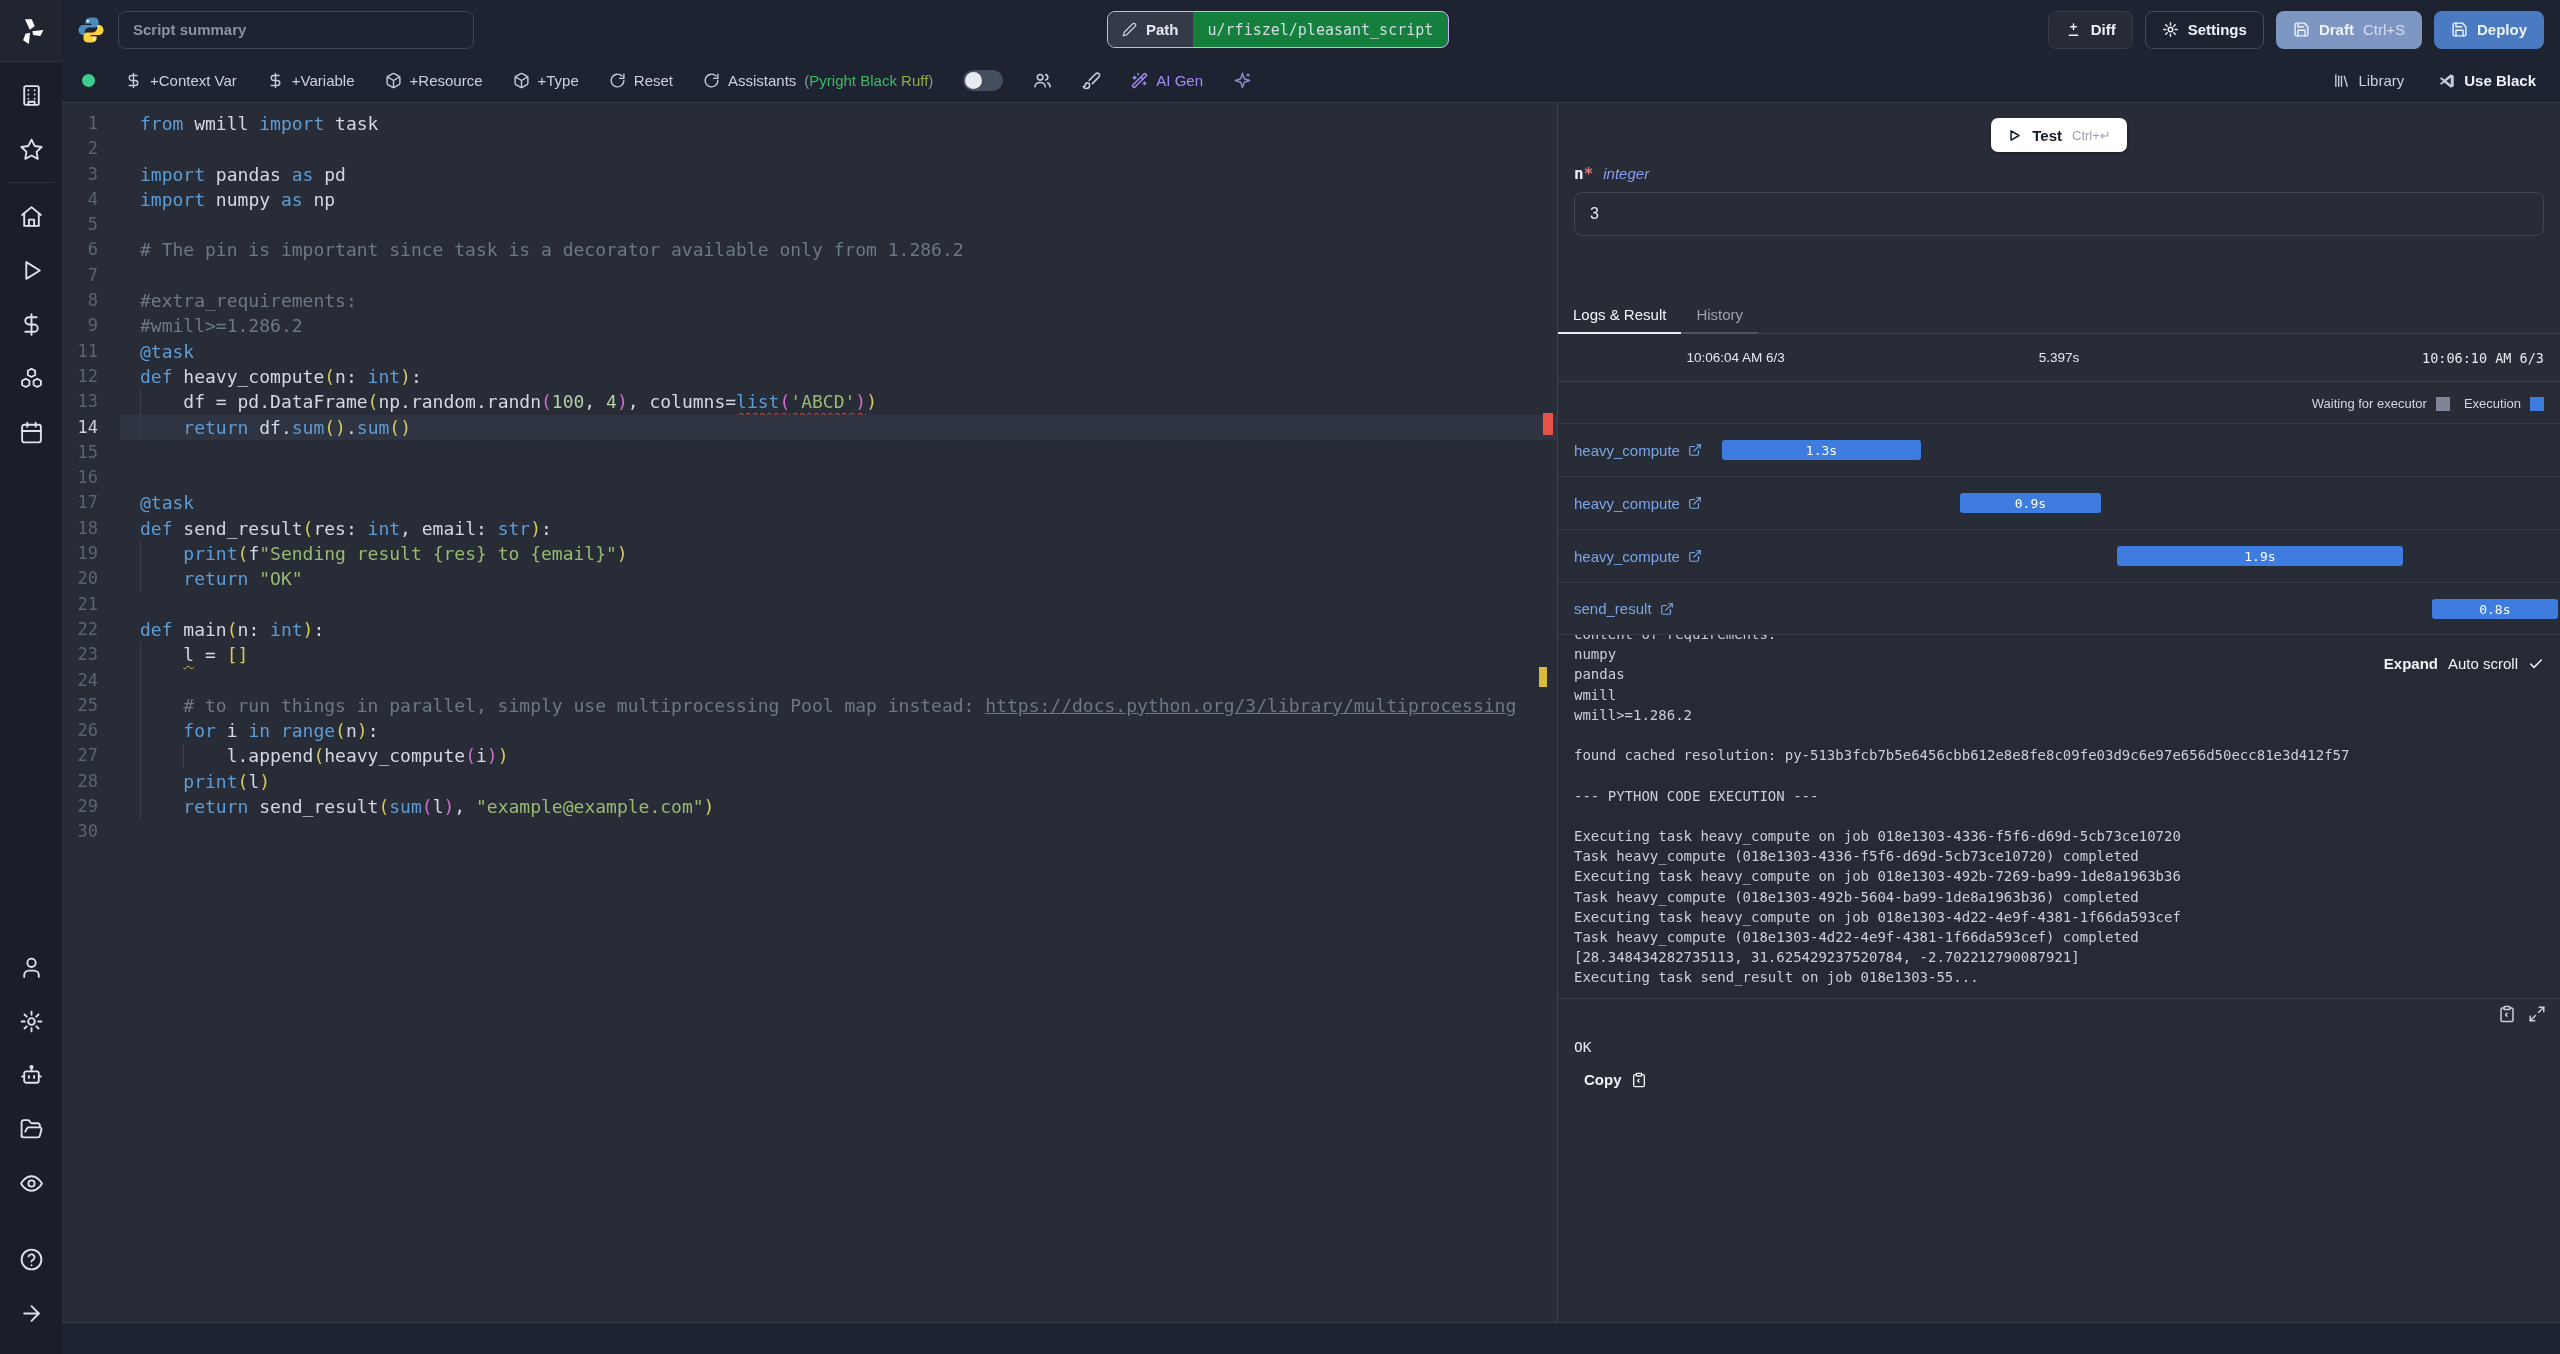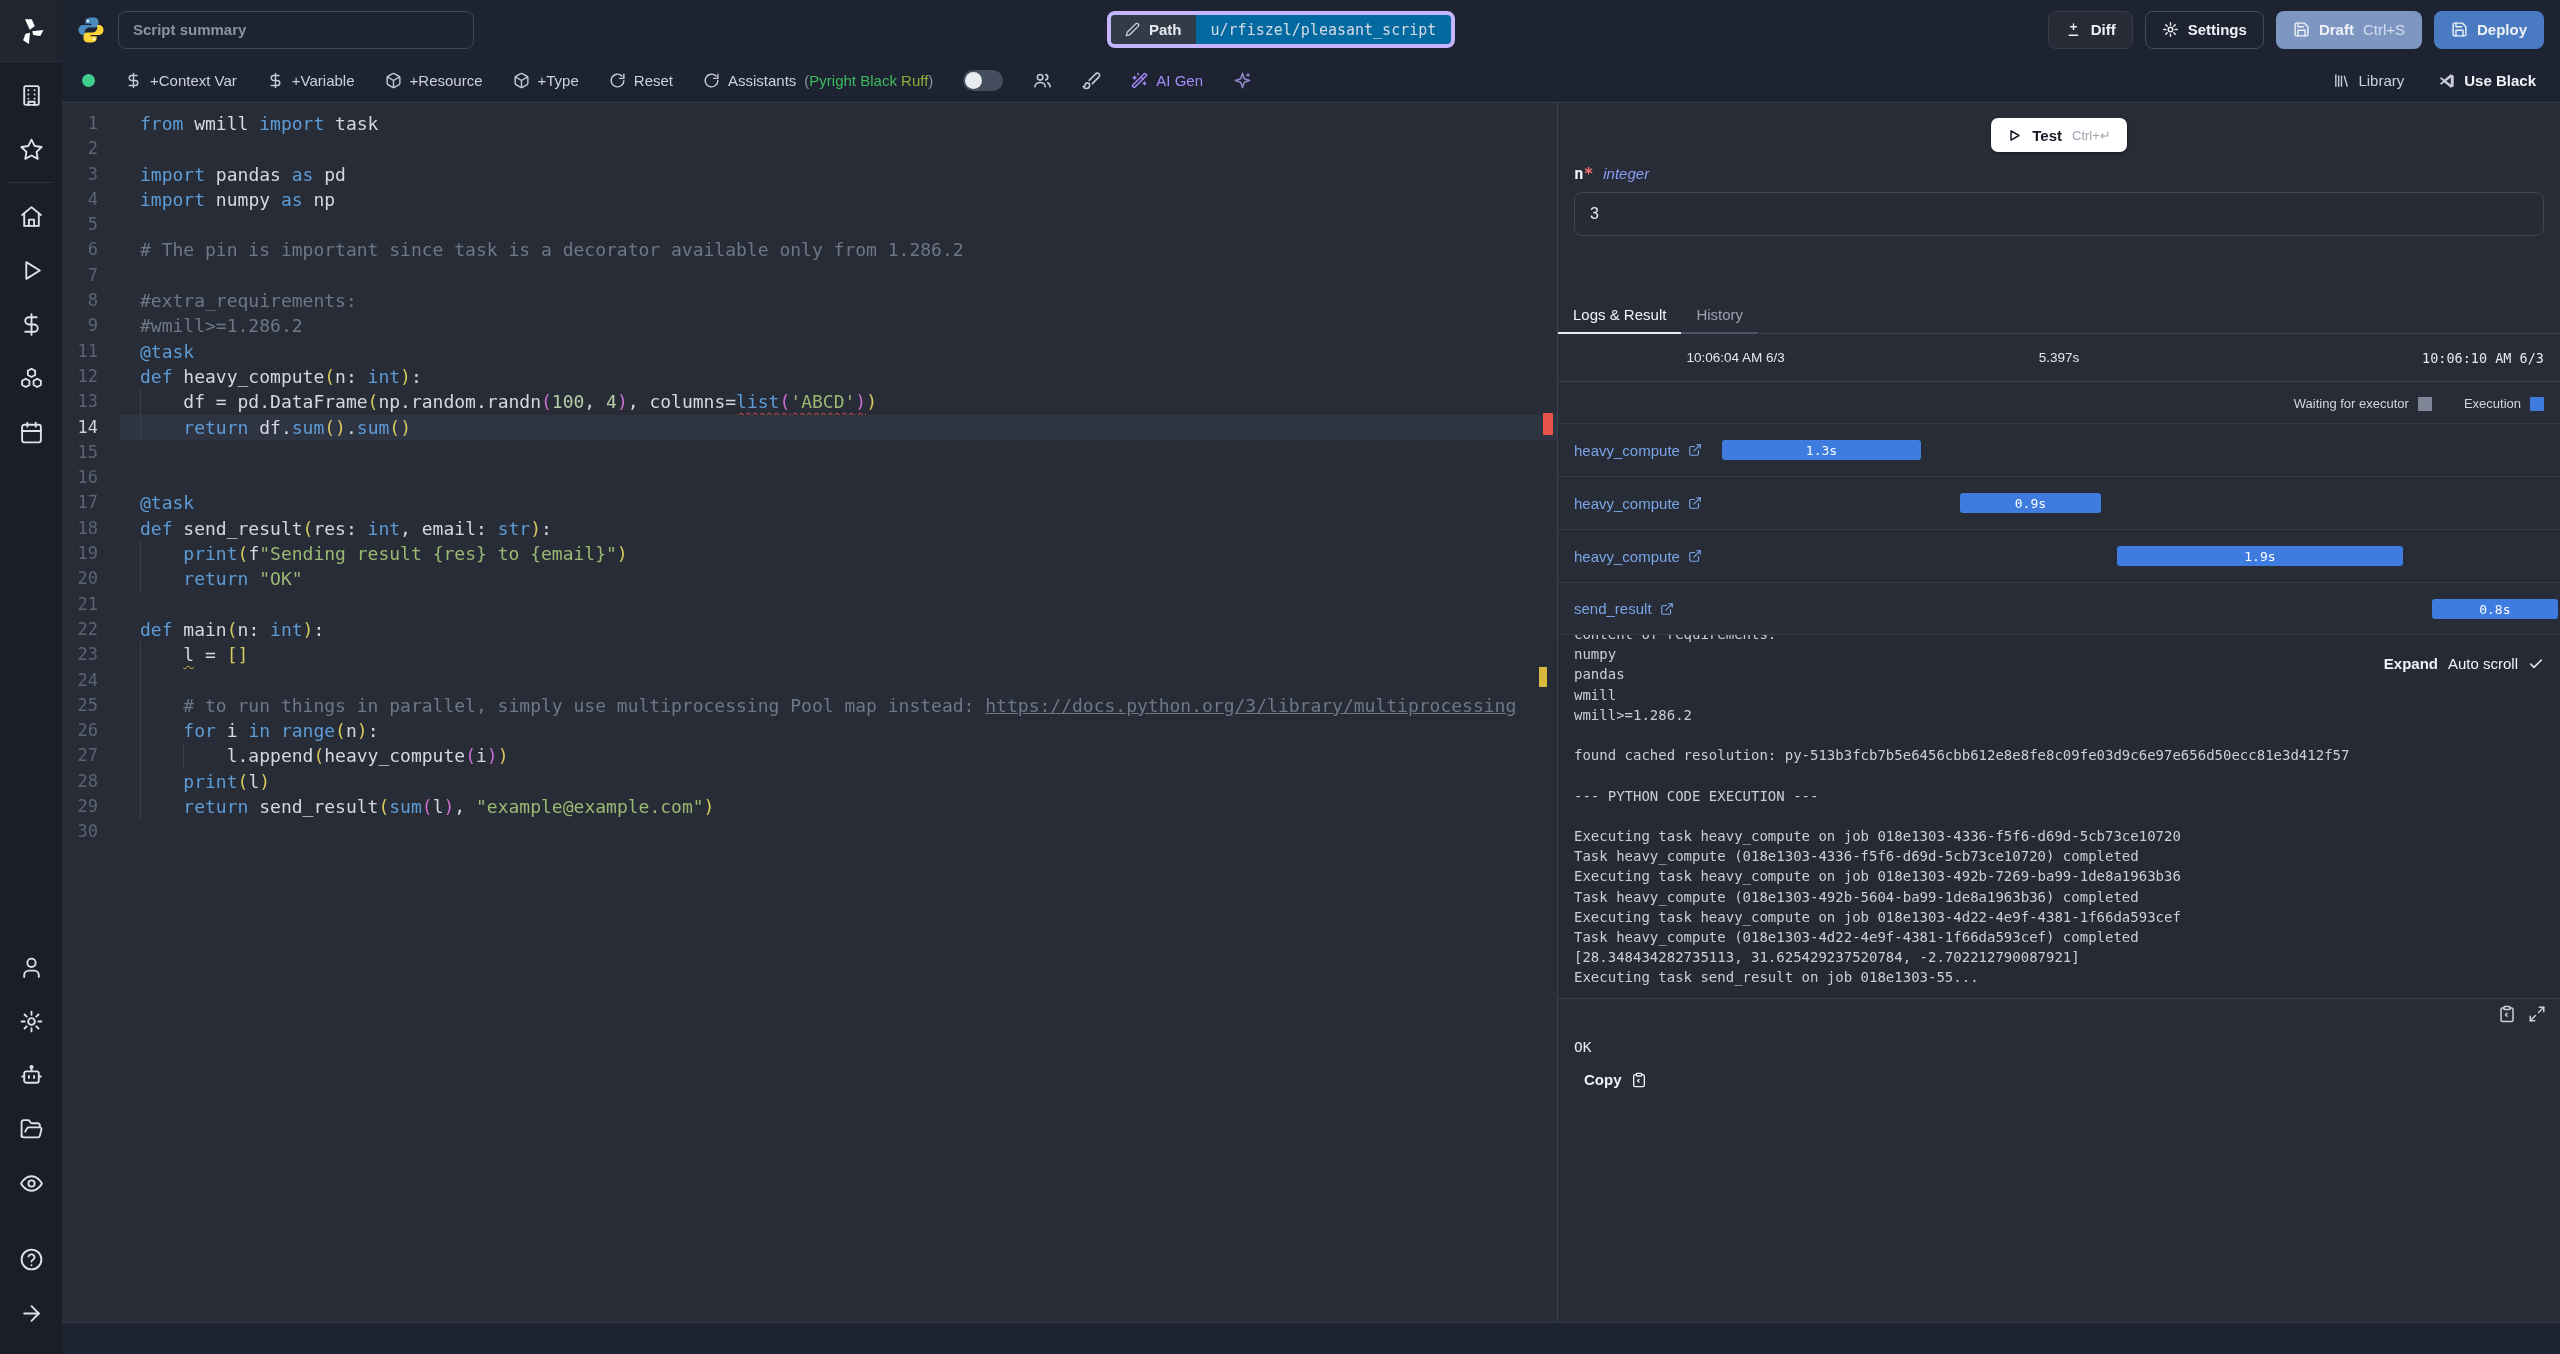--- a/index.html
+++ b/index.html
@@ -24,21 +24,21 @@
   
   .main { flex:1; display:flex; flex-direction:column; min-width:0; }
 
   
   .topbar { height:59px; display:flex; align-items:center; position:relative; flex:none; padding:0 16px 0 14px; }
   .py-icon { width:30px; height:30px; margin-right:12px; flex:none; }
   .summary-input { width:356px; height:38px; background:transparent; border:1px solid #3e4656;
     border-radius:8px; color:#e3e7ee; font-size:15px; padding:0 14px; outline:none;font-weight:bold; }
   .summary-input::placeholder { color:#8a93a3; }
   .path-chip { position:absolute; left:1045px; top:11px; height:37px; display:flex; align-items:stretch;
-    border:4px solid #c4b5fd; border-radius:8px; overflow:hidden; background:#0369a1; cursor:pointer; }
+    border:1px solid #c4b5fd; border-radius:8px; overflow:hidden; background:#15803d; cursor:pointer; }
   .path-chip .seg1 { display:flex; align-items:center; gap:9px; padding:0 14px; background:#333a48;
     font-size:15px; font-weight:600; color:#e6eaf0; }
   .path-chip .seg1 .icon { width:15px; height:15px; color:#cfd5df; }
   .path-chip .seg2 { display:flex; align-items:center; padding:0 15px;
     font-family:"DejaVu Sans Mono", monospace; font-size:15px; color:#d6dbe4; }
   .tb-right { margin-left:auto; display:flex; gap:12px; align-items:center; }
   .btn { height:38px; border-radius:8px; display:flex; align-items:center; gap:9px; padding:0 16px;
     font-size:15px; font-weight:600; color:#eef1f6; cursor:pointer; border:1px solid transparent; }
   .btn .icon { width:17px; height:17px; }
   .btn-diff { background:#262b35; border-color:#353c4a; }
@@ -102,21 +102,21 @@
   .tabs { display:flex; margin-top:62px; border-bottom:1px solid #39404d; padding:0; }
   .tab { padding:8px 15px 9px 15px; font-size:15px; cursor:pointer; border-bottom:2px solid #4b5563;
     color:#9aa1ad; margin-bottom:-1px; }
   .tab.active { color:#f3f5f8; border-bottom-color:#e8ebef; }
 
   .times { display:flex; align-items:center; height:48px; border-bottom:1px solid #39404d;
     font-size:13.5px; color:#e4e8ee; padding:0 16px; }
   .times .cell { flex:1; text-align:center; }
   .times .cell.right { text-align:right; font-family:"DejaVu Sans Mono", monospace; }
 
-  .legend { display:flex; justify-content:flex-end; align-items:center; gap:32px;
+  .legend { display:flex; justify-content:flex-end; align-items:center; gap:14px;
     padding:14px 16px 0 16px; font-size:13px; color:#d2d7de; }
   .legend .sq { width:14px; height:14px; display:inline-block; }
   .legend .li { display:flex; align-items:center; gap:9px; }
 
   .timeline { margin-top:12px; }
   .trow { height:53px; border-top:1px solid #363d4a; position:relative; display:flex; align-items:center; }
   .timeline .trow:last-child { border-bottom:1px solid #363d4a; }
   .tlabel { display:flex; align-items:center; gap:8px; padding-left:16px; font-size:15px; color:#7aa5e6; cursor:pointer; }
   .tlabel .icon { width:14px; height:14px; }
   .tbar { position:absolute; height:20px; top:16px; border-radius:3px; display:flex; align-items:center;

